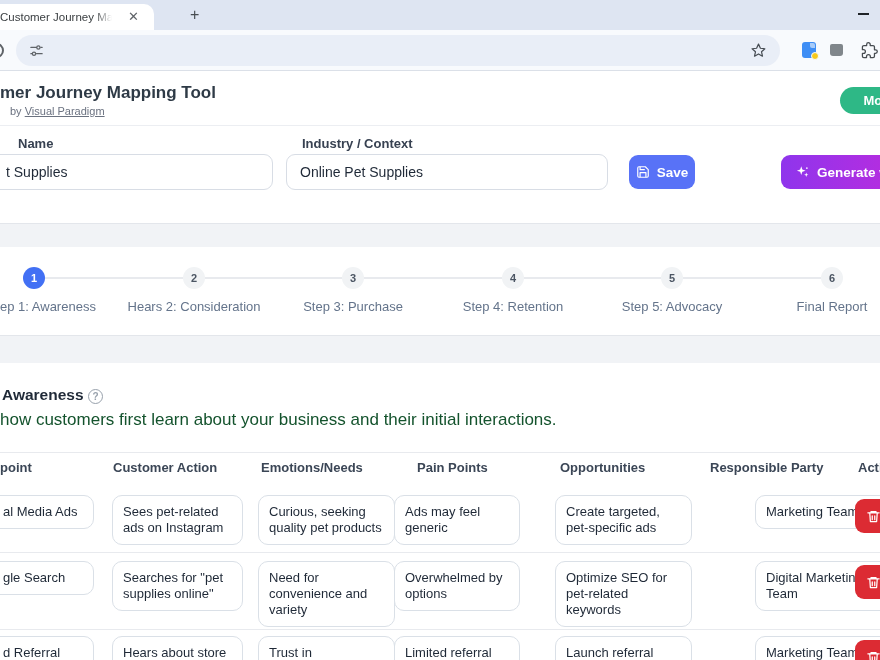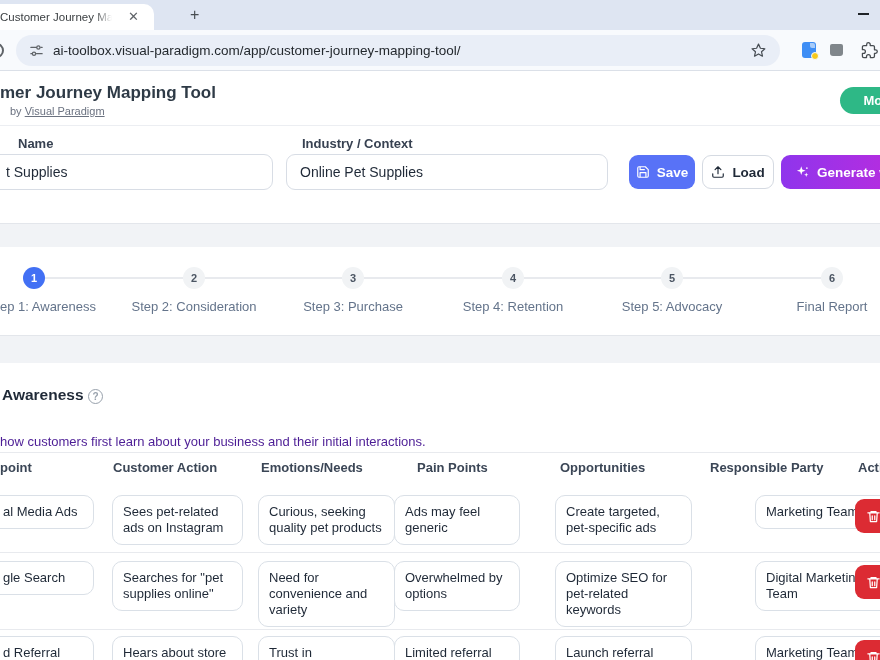--- a/index.html
+++ b/index.html
@@ -53,21 +53,21 @@
   .step-dot { position:absolute; top:267px; width:22px; height:22px; border-radius:50%; background:#f1f3f5; color:#4b5563;
     font-size:11px; font-weight:bold; text-align:center; line-height:22px; }
   .step-dot.active { background:#4270f4; color:#fff; }
   .step-label { position:absolute; top:299px; font-size:13px; color:#64748b; white-space:nowrap; transform:translateX(-50%); }
   .step-label.first { transform:none; }
 
   
   .section-heading { position:absolute; left:2px; top:386px; font-size:15.5px; font-weight:bold; color:#1f2937; }
   .help-icon { position:absolute; left:88px; top:389px; width:15px; height:15px; border:1.5px solid #98a1ac; border-radius:50%;
     color:#98a1ac; font-size:10px; font-weight:bold; text-align:center; line-height:13px; }
-  .section-desc { position:absolute; left:0; top:410px; font-size:13px; color:#4c1d95; white-space:nowrap;margin-top:24px; }
+  .section-desc { position:absolute; left:0; top:410px; font-size:17px; color:#14532d; white-space:nowrap; }
 
   
   .tbl-top { position:absolute; left:0; top:452px; width:880px; height:1px; background:#e8eaee; }
   .th { position:absolute; top:460px; font-size:13px; font-weight:bold; color:#3b4656; white-space:nowrap; }
   .row { position:absolute; left:0; width:880px; height:0; }
   .cell { position:absolute; top:0; background:#fff; border:1px solid #dae0e7; border-radius:10px;
     padding:8px 10px; font-size:13px; line-height:16px; color:#1f2937; white-space:pre-line; }
   .c1 { left:-40px; width:134px; padding-left:42px; }
   .c2 { left:112px; width:131px; }
   .c3 { left:258px; width:137px; }
@@ -95,21 +95,20 @@
   <div class="toolbar">
     <span class="reload-sliver"></span>
     <div class="omnibox">
       <span class="tune-icon">
         <svg width="15" height="15" viewBox="0 0 24 24" fill="none" stroke="#5f6368" stroke-width="2" stroke-linecap="round">
           <path d="M3 7h9M19 7h2M3 17h2M12 17h9"></path>
             <circle cx="15" cy="7" r="2.6"></circle>
             <circle cx="8" cy="17" r="2.6"></circle>
         </svg>
       </span>
-      <span class="url">ai-toolbox.visual-paradigm.com/app/customer-journey-mapping-tool/</span>
       <span class="star-icon">
         <svg width="17" height="17" viewBox="0 0 24 24" fill="none" stroke="#454b52" stroke-width="1.7" stroke-linejoin="round">
           <path d="M12 3l2.7 5.8 6.3.7-4.7 4.3 1.3 6.2L12 16.9 6.4 20l1.3-6.2L3 9.5l6.3-.7z"></path>
         </svg>
       </span>
     </div>
     <span class="ext-blue">
         <span class="fold"></span>
         <span class="dot"></span>
       </span>
@@ -131,46 +130,40 @@
   <div class="text-input" style="left:-40px; width:313px; padding-left:45px;">t Supplies</div>
   <div class="text-input" style="left:286px; width:322px; padding-left:13px;">Online Pet Supplies</div>
 
   <button class="btn btn-save">
     <svg width="14" height="14" viewBox="0 0 24 24" fill="none" stroke="#fff" stroke-width="2" stroke-linejoin="round">
       <path d="M19 21H5a2 2 0 0 1-2-2V5a2 2 0 0 1 2-2h11l5 5v11a2 2 0 0 1-2 2z"></path>
         <path d="M17 21v-8H7v8M7 3v5h8"></path>
     </svg>
     <span>Save</span>
   </button>
-  <button class="btn btn-load">
-    <svg width="14" height="14" viewBox="0 0 24 24" fill="none" stroke="#1f2937" stroke-width="2" stroke-linecap="round" stroke-linejoin="round">
-      <path d="M21 15v4a2 2 0 0 1-2 2H5a2 2 0 0 1-2-2v-4M17 8l-5-5-5 5M12 3v12"></path>
-    </svg>
-    <span>Load</span>
-  </button>
   <button class="btn btn-generate">
     <svg width="15" height="15" viewBox="0 0 24 24" fill="#fff">
       <path d="M10 2l1.7 5.3L17 9l-5.3 1.7L10 16l-1.7-5.3L3 9l5.3-1.7z"></path>
       <path d="M18 12l.9 2.6 2.6.9-2.6.9L18 19l-.9-2.6-2.6-.9 2.6-.9z"></path>
       <circle cx="19" cy="5" r="1.3"></circle>
     </svg>
     <span>Generate w</span>
   </button>
 
   <div class="band" style="top:223px; height:24px;"></div>
 
   <div class="step-line"></div>
   <div class="step-dot active" style="left:23px;">1</div>
   <div class="step-dot" style="left:183px;">2</div>
   <div class="step-dot" style="left:342px;">3</div>
   <div class="step-dot" style="left:502px;">4</div>
   <div class="step-dot" style="left:661px;">5</div>
   <div class="step-dot" style="left:821px;">6</div>
   <div class="step-label first" style="left:0;">ep 1: Awareness</div>
-  <div class="step-label" style="left:194px;">Step 2: Consideration</div>
+  <div class="step-label" style="left:194px;">Hears 2: Consideration</div>
   <div class="step-label" style="left:353px;">Step 3: Purchase</div>
   <div class="step-label" style="left:513px;">Step 4: Retention</div>
   <div class="step-label" style="left:672px;">Step 5: Advocacy</div>
   <div class="step-label" style="left:832px;">Final Report</div>
 
   <div class="band" style="top:335px; height:28px;"></div>
 
   <div class="section-heading">Awareness</div>
   <div class="help-icon">?</div>
   <div class="section-desc">how customers first learn about your business and their initial interactions.</div>

